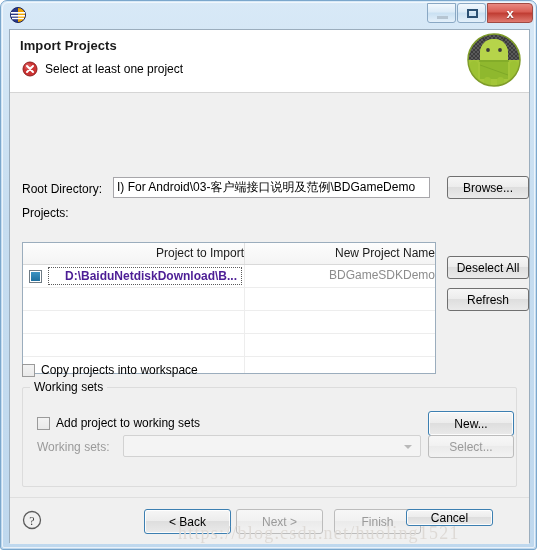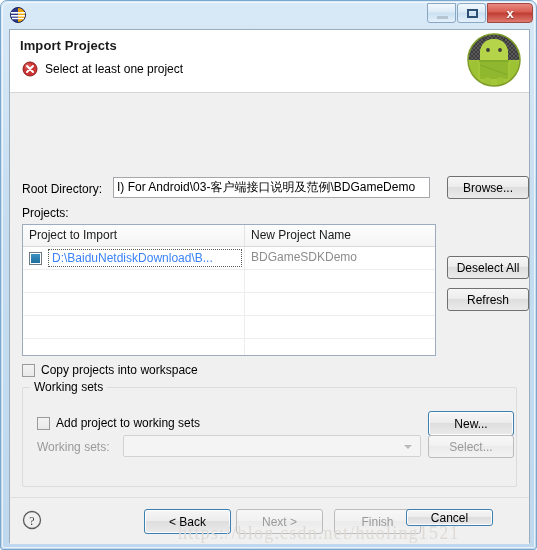--- a/index.html
+++ b/index.html
@@ -201,26 +201,27 @@
     border: 1px solid #3c7fb1;
     box-shadow: inset 0 0 0 1px rgba(255,255,255,0.85);
   }
   .btn-browse { left: 437px; top: 83px; width: 82px; height: 23px; }
 
   .projects-label { left: 12px; top: 113px; }
 
   
   .table-wrap {
     position: absolute;
-    left: 12px; top: 131px;
+    left: 12px; top: 149px;
     width: 414px; height: 132px;
     box-sizing: border-box;
     border: 1px solid #9badbd;
     background: #ffffff;
     overflow: hidden;
+    text-align: right;
   }
   .thead {
     display: flex;
     height: 21px;
     background: linear-gradient(to bottom, #fdfdfd 0%, #f4f4f4 100%);
     border-bottom: 1px solid #d9d9d9;
   }
   .th {
     font-size: 12px;
     color: #1b1b1b;
@@ -266,26 +267,27 @@
   .row-check .fill {
     position: absolute;
     left: 1px; top: 1px;
     width: 9px; height: 9px;
     background: linear-gradient(to bottom, #3c93c2 0%, #1f6f9e 100%);
   }
   .focus-cell {
     border: 1px dotted #5a5a5a;
     padding: 1px 4px 1px 3px;
     line-height: 14px;
-    color: #3b82f6;
+    color: #4c1d95;
     box-sizing: border-box;
     overflow: hidden;
     white-space: nowrap;
     flex: 1 1 auto;
     margin-right: 2px;
+    font-weight: bold;
   }
 
   .btn-select-all   { left: 437px; top: 131px; width: 82px; height: 23px; }
   .btn-deselect-all { left: 437px; top: 163px; width: 82px; height: 23px; }
   .btn-refresh      { left: 437px; top: 195px; width: 82px; height: 23px; }
 
   
   .chk-row {
     position: absolute;
     display: flex;

